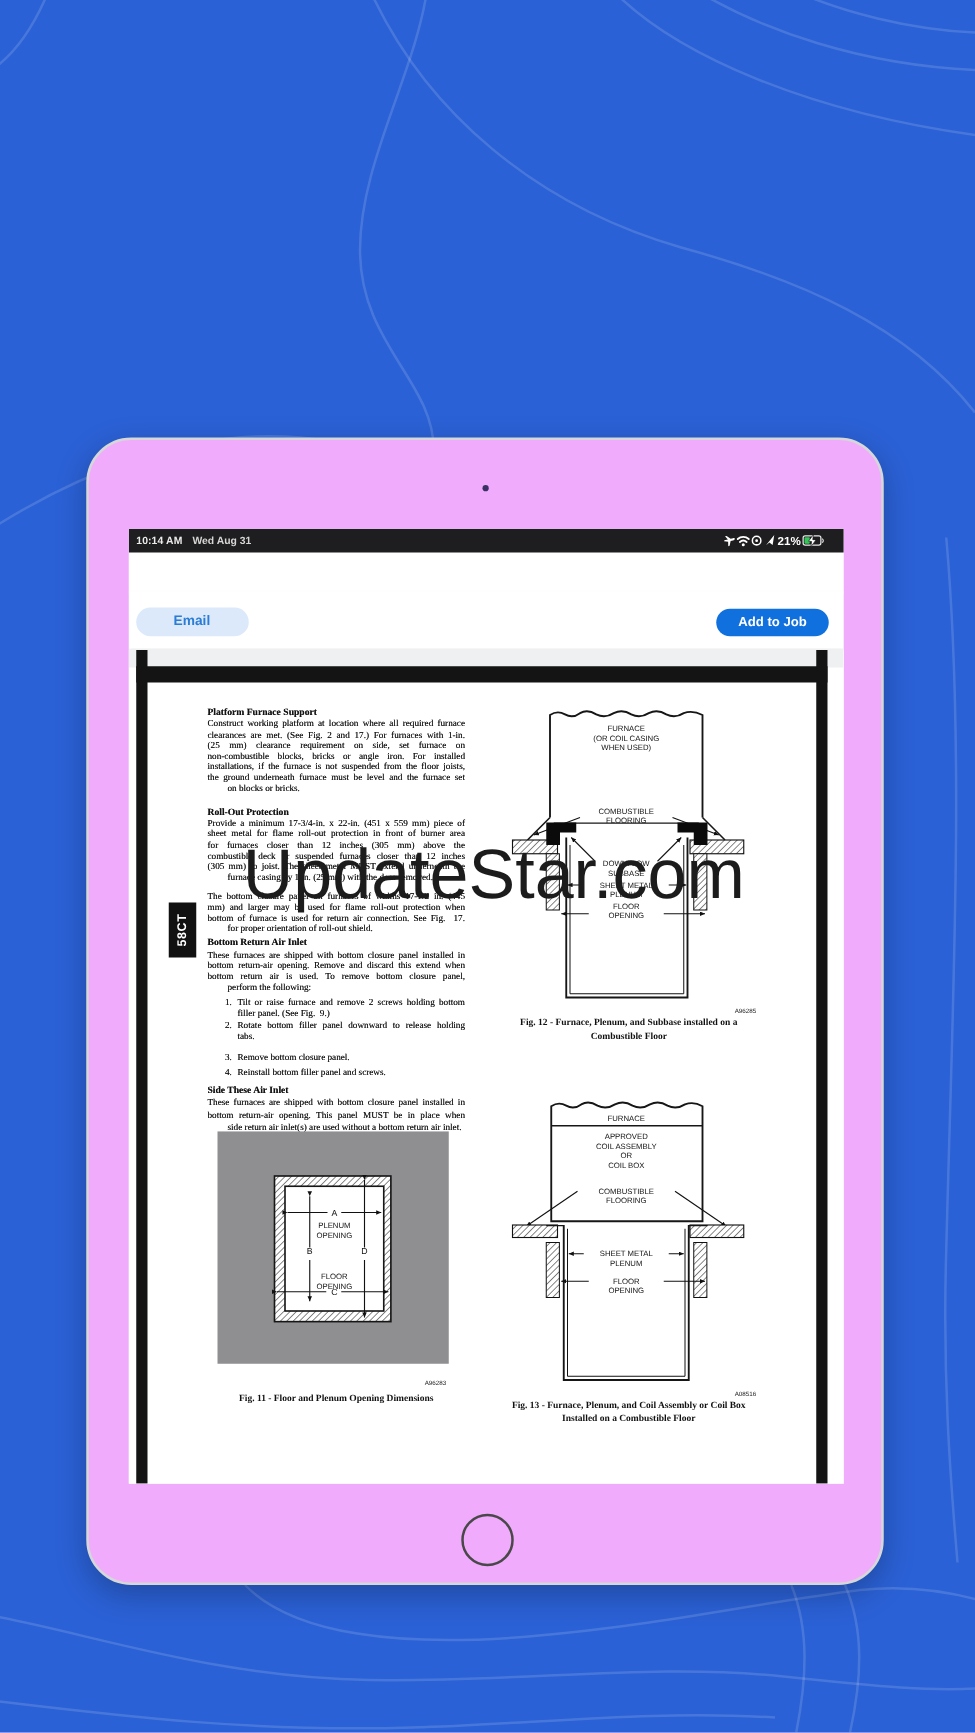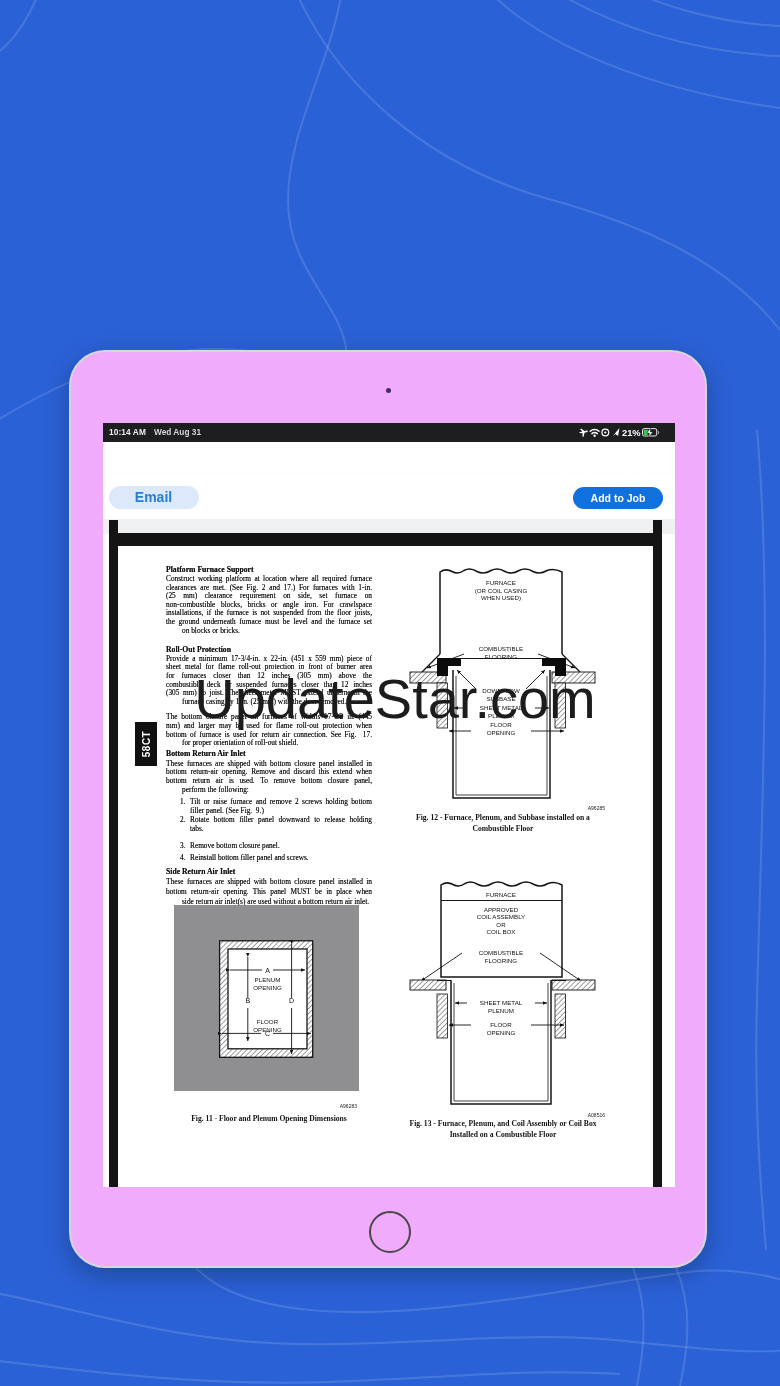--- a/index.html
+++ b/index.html
@@ -18,21 +18,21 @@
   .sbtime{position:absolute;left:6.5px;top:3.6px;font-size:8.3px;font-weight:bold;letter-spacing:0.1px;}
   .sbdate{position:absolute;left:51.5px;top:3.6px;font-size:8.3px;font-weight:bold;color:#d6d6d6;}
   .sbicons{position:absolute;right:14px;top:2px;height:15px;opacity:0.999;}
   .navbar{position:absolute;left:0;top:19px;width:100%;height:31px;background:#19191b;color:#fff;}
   .navtitle{position:absolute;left:30px;right:30px;top:10px;text-align:center;font-size:9.9px;font-weight:bold;letter-spacing:0.1px;white-space:nowrap;}
   .back{position:absolute;left:0px;top:4px;width:18px;height:20px;}
   .burger{position:absolute;right:13.5px;top:7.5px;width:17.5px;height:15px;}
   .burger div{height:3px;background:#fff;margin-bottom:3.2px;border-radius:0.5px;}
   .toolbar{position:absolute;left:0;top:50px;width:100%;height:46px;background:#ffffff;box-shadow:0 1px 2px rgba(0,0,0,0.18);}
   .btn-email{position:absolute;left:6px;top:13px;width:90px;height:23px;border-radius:12px;background:#dbe9fb;
-             color:#2a7cd4;font-size:14px;font-weight:bold;text-align:center;line-height:23px;}
+             color:#2a7cd4;font-size:11px;font-weight:bold;text-align:center;line-height:23px;}
   .btn-add{position:absolute;right:12px;top:13.5px;width:90px;height:22.5px;border-radius:12px;background:#0f70de;
            color:#fff;font-size:10.5px;font-weight:bold;text-align:center;line-height:22.5px;}
   .viewer{position:absolute;left:0;top:96px;width:100%;height:668px;background:#ffffff;overflow:hidden;}
   .home{position:absolute;left:297.5px;top:858.5px;width:42px;height:42px;border-radius:50%;border:2.6px solid #484848;box-sizing:border-box;}
   .watermark{position:absolute;left:5px;top:671px;width:780px;text-align:center;color:#1c1c1c;
              font-size:56px;font-weight:normal;letter-spacing:0px;line-height:1;}
   
   .graytop{position:absolute;left:0;top:0;width:100%;height:15px;background:#eff0f2;}
   .vbar-l{position:absolute;left:6.5px;top:1px;width:9px;height:667px;background:#141414;}
   .vbar-r{position:absolute;left:550.5px;top:1px;width:8.5px;height:667px;background:#141414;}
@@ -126,21 +126,21 @@
             <span>58CT</span>
           </div>
 
       <div class="doccol">
 
         <div class="hd">Platform Furnace Support</div>
 
         <div class="ln">Construct working platform at location where all required furnace</div>
         <div class="ln">clearances are met. (See Fig. 2 and 17.) For furnaces with 1-in.</div>
         <div class="ln">(25 mm) clearance requirement on side, set furnace on</div>
-        <div class="ln">non-combustible blocks, bricks or angle iron. For crawlspace</div>
+        <div class="ln">non-combustible blocks, bricks or angle iron. For installed</div>
         <div class="ln">installations, if the furnace is not suspended from the floor joists,</div>
         <div class="ln">the ground underneath furnace must be level and the furnace set</div>
         <div class="ln lnl">on blocks or bricks.</div>
 
         <div class="hd" style="margin-top:9.7px">Roll-Out Protection</div>
 
         <div class="ln">Provide a minimum 17-3/4-in. x 22-in. (451 x 559 mm) piece of</div>
         <div class="ln">sheet metal for flame roll-out protection in front of burner area</div>
         <div class="ln">for furnaces closer than 12 inches (305 mm) above the</div>
         <div class="ln">combustible deck or suspended furnaces closer than 12 inches</div>
@@ -159,21 +159,21 @@
         <div class="ln">bottom return air is used. To remove bottom closure panel,</div>
         <div class="ln lnl">perform the following:</div>
 
         <div class="ln it" style="margin-top:3.7px"><span class="num">1.</span>Tilt or raise furnace and remove 2 screws holding bottom</div>
         <div class="ln it lnl">filler panel. (See Fig.&nbsp; 9.)</div>
         <div class="ln it" style="margin-top:1.1px"><span class="num">2.</span>Rotate bottom filler panel downward to release holding</div>
         <div class="ln it lnl">tabs.</div>
         <div class="ln it lnl" style="margin-top:8.7px"><span class="num">3.</span>Remove bottom closure panel.</div>
         <div class="ln it lnl" style="margin-top:3.4px"><span class="num">4.</span>Reinstall bottom filler panel and screws.</div>
 
-        <div class="hd" style="margin-top:4.3px">Side Return Air Inlet</div>
+        <div class="hd" style="margin-top:4.3px">Side These Air Inlet</div>
 
         <div class="ln" style="margin-top:0.6px">These furnaces are shipped with bottom closure panel installed in</div>
         <div class="ln" style="margin-top:1.8px">bottom return-air opening. This panel MUST be in place when</div>
         <div class="ln lnl" style="margin-top:1.8px">side return air inlet(s) are used without a bottom return air inlet.</div>
       </div>
 
       <svg id="fig11" style="position:absolute;left:64.5px;top:386px" width="200" height="225" viewBox="0 0 200 225">
         <defs>
           <pattern id="h11" width="3.6" height="3.6" patternTransform="rotate(45)" patternUnits="userSpaceOnUse">
             <rect width="3.6" height="3.6" fill="#fff"></rect>

